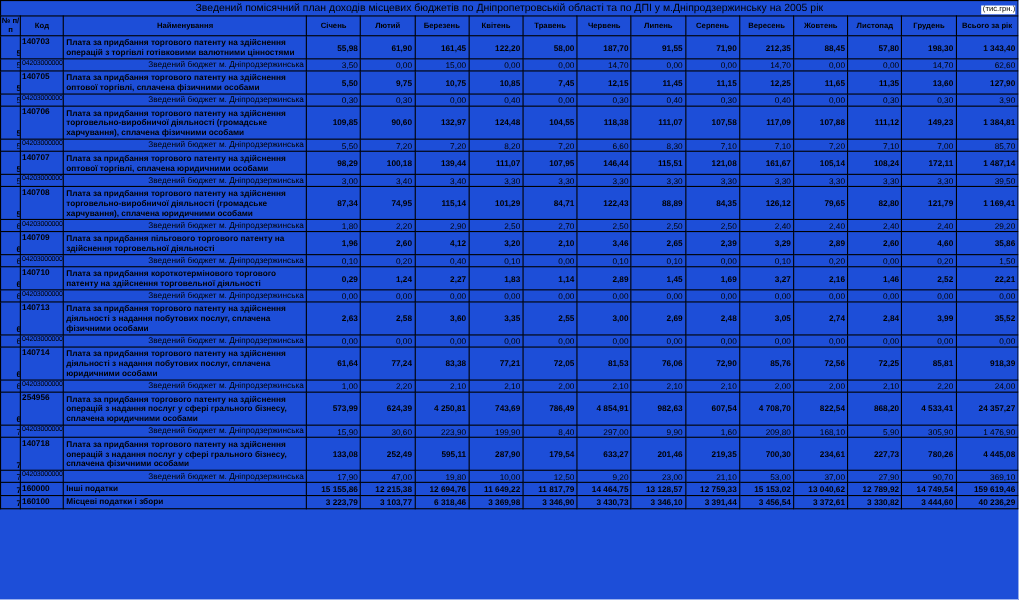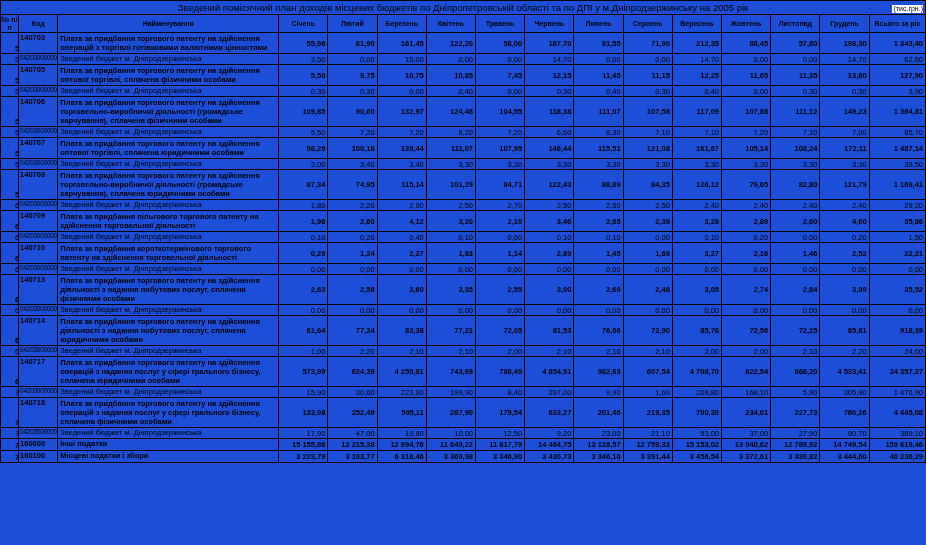--- a/index.html
+++ b/index.html
@@ -19,21 +19,21 @@
     vertical-align: middle; padding: 1px 0; height: 16px;
   }
   .grid td { font-size: 7.5px; }
   td.num  { text-align: left; vertical-align: bottom; padding: 0 0 0 14px; }
   td.code { vertical-align: top; padding: 0 0 0 1px; white-space: nowrap; }
   td.name { vertical-align: top; line-height: 9px; padding: 1px 2px; }
   td.val  { text-align: right; vertical-align: middle; padding: 0 2px 0 0; white-space: nowrap; }
   tr.bold td { font-weight: 700; }
   tr.plain { height: 11px; }
   tr.plain td { font-weight: 400; }
-  tr.plain td.name { white-space: nowrap; line-height: 10px; padding: 0 2px; }
+  tr.plain td.name { white-space: nowrap; line-height: 10px; padding: 0 2px; text-align: right; }
   tr.plain td.code { font-size: 6.4px; letter-spacing: -0.2px; }
   tr.oneline { height: 12px; }
   tr.oneline td.name { white-space: nowrap; line-height: 10px; padding: 0 2px; }
 </style>
 </head>
 <body>
 
 <div class="sheet">
   <div class="title-bar">
     <span class="title">Зведений помісячний план доходів місцевих бюджетів по Дніпропетровській області та по ДПІ у м.Дніпродзержинську на 2005 рік</span>
@@ -398,21 +398,21 @@
           <td class="val">2,10</td>
           <td class="val">2,10</td>
           <td class="val">2,00</td>
           <td class="val">2,00</td>
           <td class="val">2,10</td>
           <td class="val">2,20</td>
           <td class="val">24,00</td>
         </tr>
         <tr class="bold">
           <td class="num">69</td>
-          <td class="code">140717</td>
+          <td class="code">254956</td>
           <td class="name">Плата за придбання торгового патенту на здійснення операцій з надання послуг у сфері грального бізнесу, сплачена юридичними особами</td>
           <td class="val">573,99</td>
           <td class="val">624,39</td>
           <td class="val">4 250,81</td>
           <td class="val">743,69</td>
           <td class="val">786,49</td>
           <td class="val">4 854,91</td>
           <td class="val">982,63</td>
           <td class="val">607,54</td>
           <td class="val">4 708,70</td>

